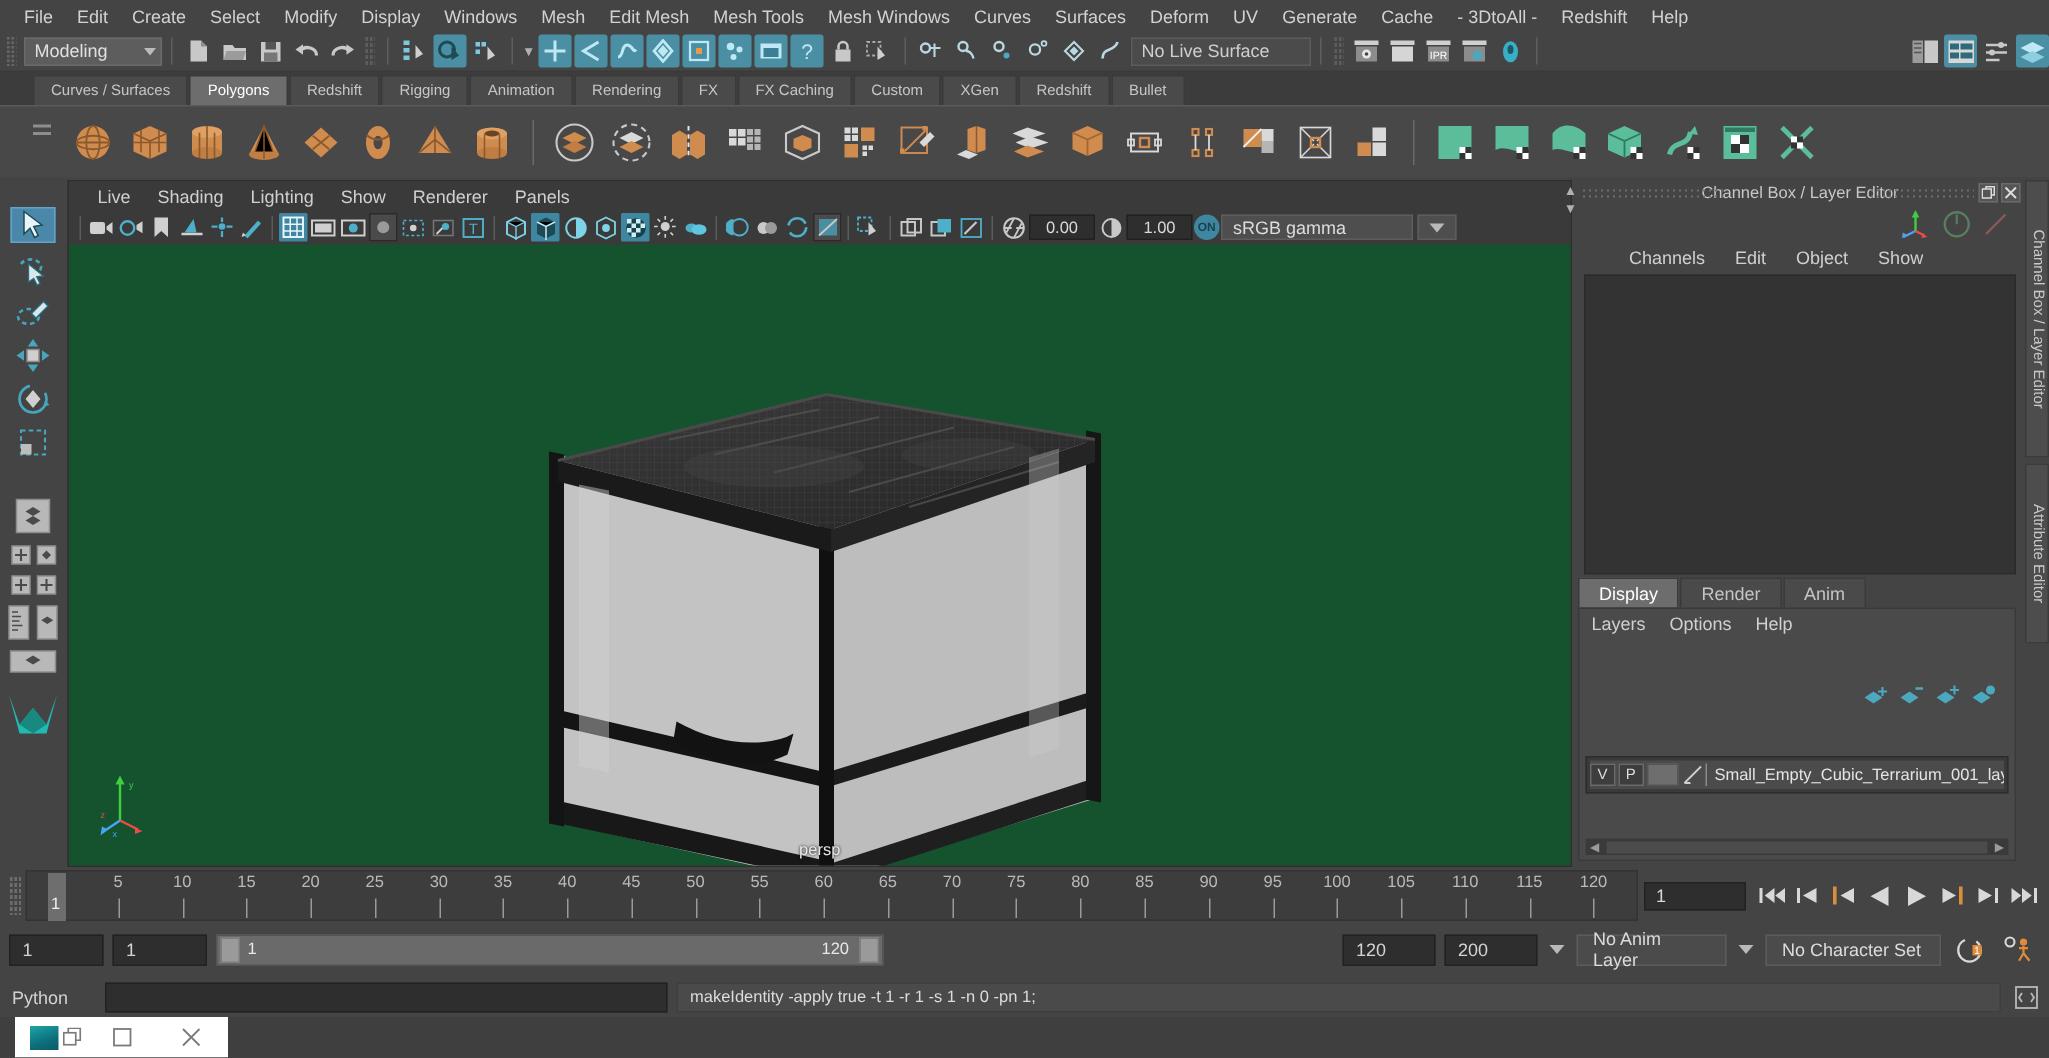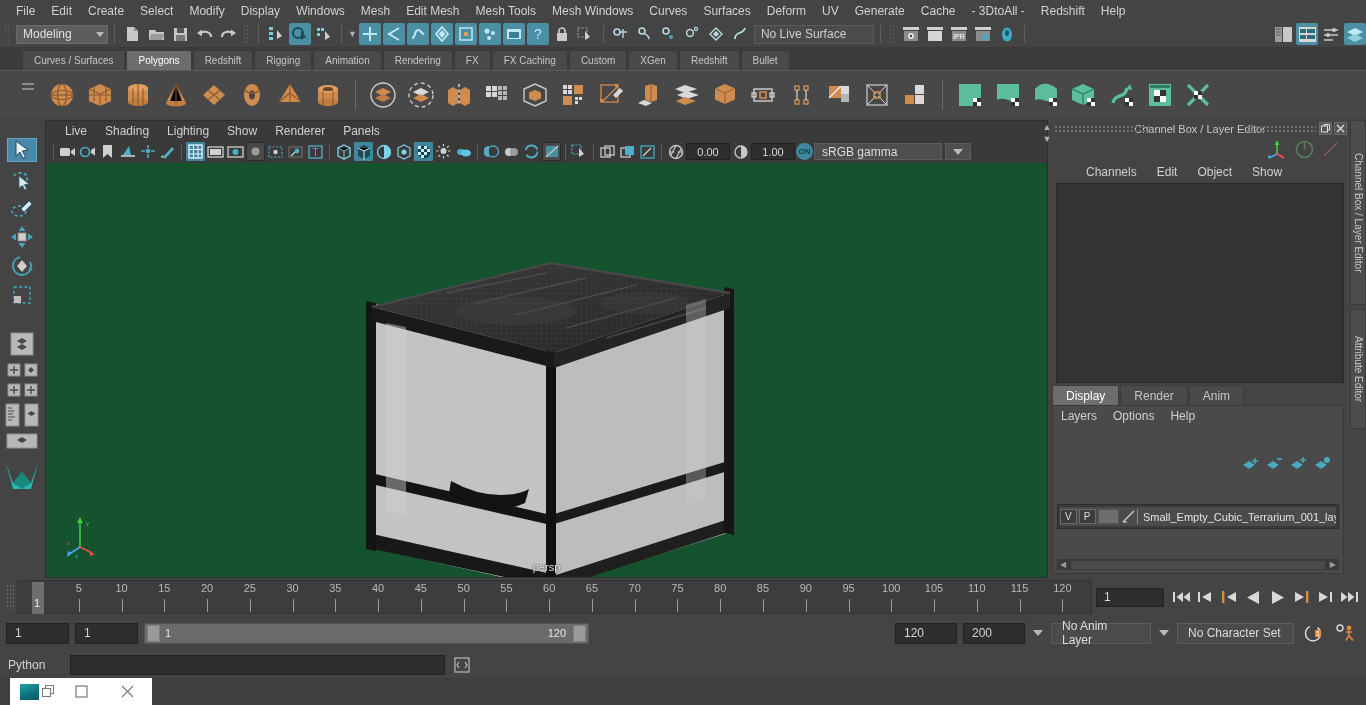--- a/index.html
+++ b/index.html
@@ -1369,20 +1369,21 @@
           <circle cx="5" cy="4" r="3" fill="none" stroke="#d8d8d8" stroke-width="1.4"></circle>
           <circle cx="14" cy="4" r="2.4" fill="#e08a3c"></circle>
           <path d="M14 6.5v5l-3 5M14 11.5l4 5M11 8h6" stroke="#e08a3c" stroke-width="1.5" fill="none"></path>
         </svg>
     </div>
   </div>
 
   <div class="cmdline">
     <div class="cmd-label">Python</div>
     <input class="cmd-input" style="color: rgb(221, 221, 221); font-size: 11px; padding-left: 6px; font-family: &quot;Liberation Sans&quot;, sans-serif;" value="">
+    <div class="cmd-out">makeIdentity -apply true -t 1 -r 1 -s 1 -n 0 -pn 1;</div>
     <div class="cmd-icon">
       <svg width="16" height="16" viewBox="0 0 16 16">
           <rect x="1" y="1" width="14" height="14" fill="none" stroke="#b9b9b9" stroke-width="1.2"></rect>
           <path d="M5 5l-2 3 2 3M11 5l2 3-2 3" stroke="#b9b9b9" stroke-width="1.2" fill="none"></path>
         </svg>
     </div>
   </div>
 
   <div class="taskbar">
     <div class="taskwhite">

